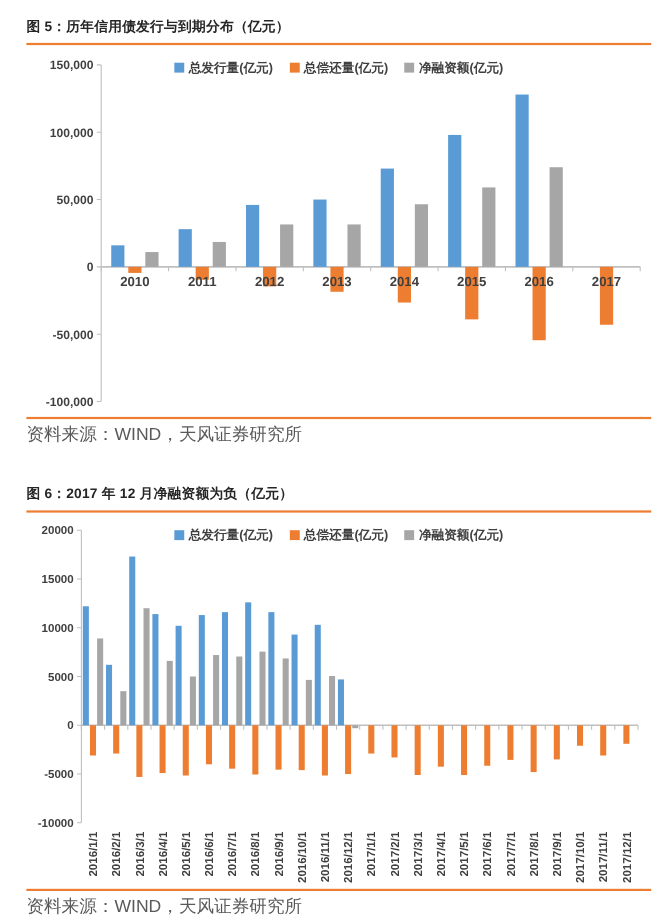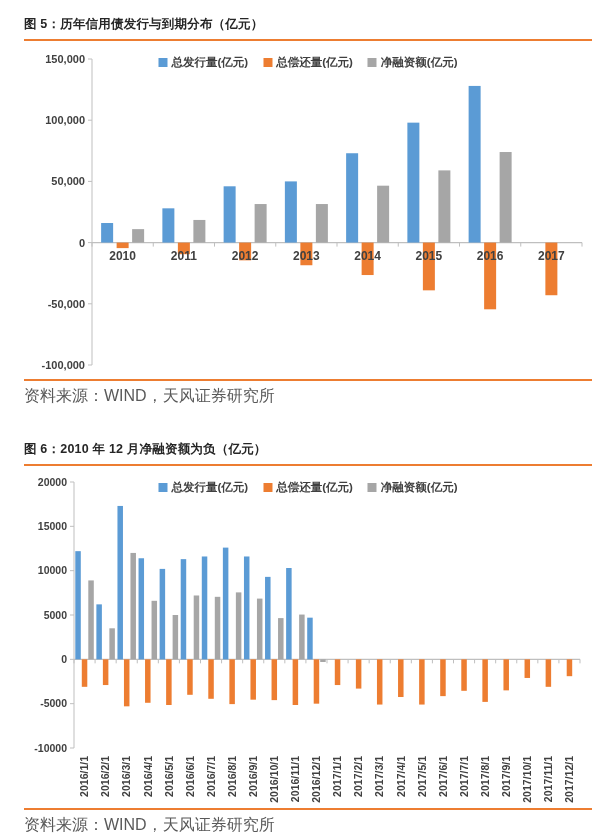--- a/index.html
+++ b/index.html
@@ -94,21 +94,21 @@
           <text x="404.875" y="214.6" text-anchor="middle" font-size="12" font-weight="bold" fill="#404040">2015</text>
           <text x="466.125" y="214.6" text-anchor="middle" font-size="12" font-weight="bold" fill="#404040">2016</text>
           <text x="527.375" y="214.6" text-anchor="middle" font-size="12" font-weight="bold" fill="#404040">2017</text>
         </svg>
     </div>
     <hr class="rule src-rule" style="background: rgb(237, 125, 49);">
     <p class="source">资料来源：WIND，天风证券研究所</p>
   </section>
 
   <section class="fig">
-    <h2 class="fig-title">图 6：2010 年 12 月净融资额为负（亿元）</h2>
+    <h2 class="fig-title">图 6：2017 年 12 月净融资额为负（亿元）</h2>
     <hr class="rule" style="background: rgb(237, 125, 49);">
     <div class="chart-wrap">
       <div class="legend">
         <span>
           <i class="swatch" style="background: rgb(91, 155, 213);"></i><span>总发行量(亿元)</span>
         </span>
         <span>
           <i class="swatch" style="background: rgb(237, 125, 49);"></i><span>总偿还量(亿元)</span>
         </span>
         <span>

